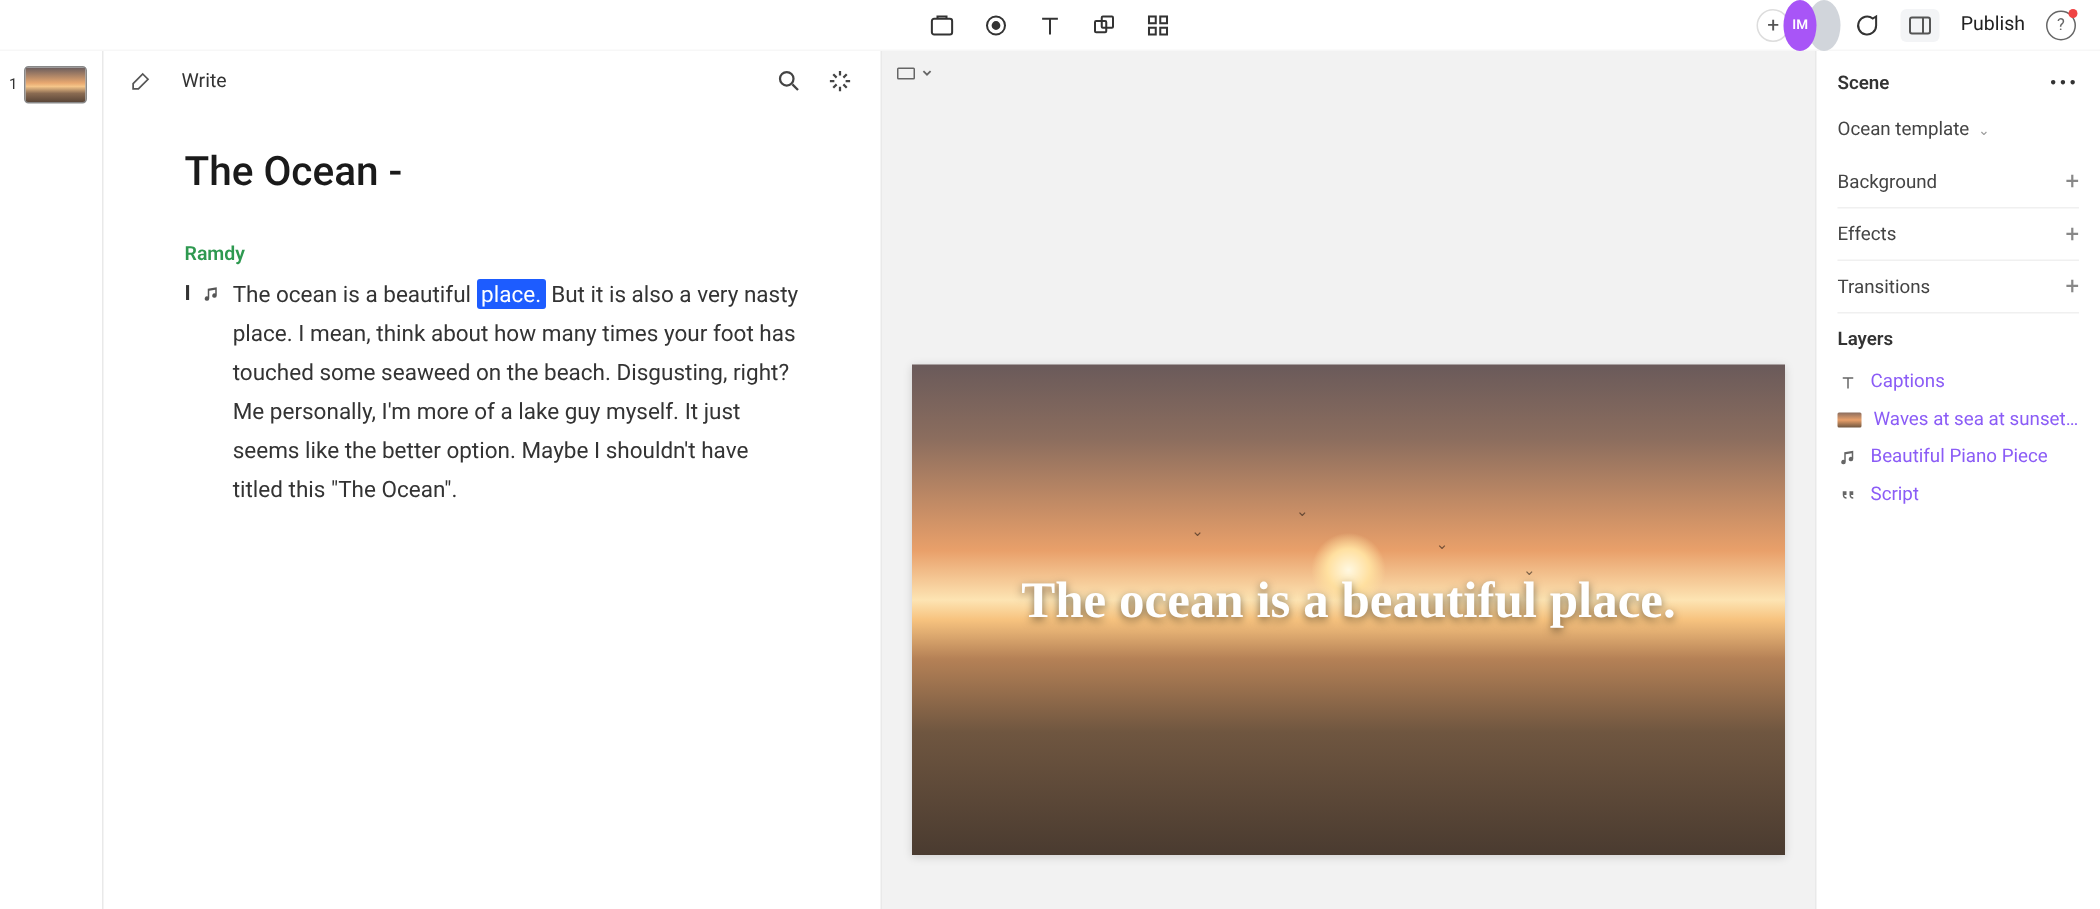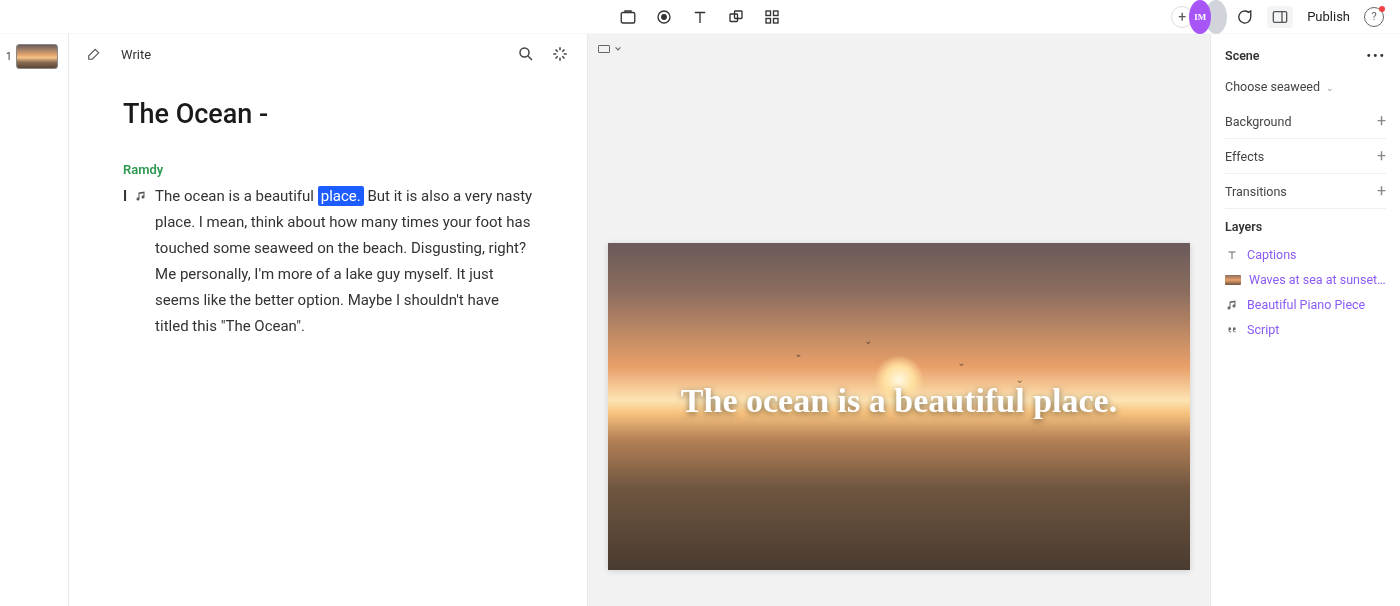--- a/index.html
+++ b/index.html
@@ -7,21 +7,21 @@
 
     
     .top-bar { height: 34px; display: flex; align-items: center; padding: 0 16px; border-bottom: 1px solid rgba(0,0,0,0.03); position: relative; }
     .top-center { position: absolute; left: 50%; transform: translateX(-50%); display: flex; gap: 18px; align-items: center; }
     .top-right { margin-left: auto; display: flex; align-items: center; gap: 14px; }
     .tool-icon { width: 18px; height: 18px; display: flex; align-items: center; justify-content: center; cursor: pointer; color: #333; }
     .tool-icon svg { width: 18px; height: 18px; }
 
     .avatar-stack { display: flex; align-items: center; }
     .avatar-add { width: 22px; height: 22px; border-radius: 50%; background: #fff; border: 1px solid #ddd; display: flex; align-items: center; justify-content: center; font-size: 14px; color: #555; margin-right: -4px; z-index: 1; cursor: pointer; }
-    .avatar { width: 22px; height: 34px; border-radius: 50%; display: flex; align-items: center; justify-content: center; font-size: 9px; color: #fff; font-weight: 600; margin-right: -6px; font-family: Liberation Serif, serif; }
+    .avatar { width: 22px; height: 34px; border-radius: 50%; display: flex; align-items: center; justify-content: center; font-size: 9px; color: #fff; font-weight: 600; margin-right: -6px; }
     .avatar.a1 { background: #a855f7; z-index: 3; }
     .avatar.a2 { background: #d1d5db; z-index: 2; }
 
     .panel-toggle { width: 26px; height: 22px; display: flex; align-items: center; justify-content: center; border-radius: 4px; cursor: pointer; }
     .panel-toggle.active { background: #f3f4f6; }
     .publish-btn { font-size: 13px; cursor: pointer; color: #222; }
     .help-btn { width: 20px; height: 20px; border-radius: 50%; border: 1.5px solid #666; display: flex; align-items: center; justify-content: center; font-size: 11px; color: #666; cursor: pointer; position: relative; }
     .red-dot { position: absolute; top: -2px; right: -2px; width: 6px; height: 6px; background: #ef4444; border-radius: 50%; }
 
     
@@ -200,21 +200,21 @@
       <div class="caption-overlay">The ocean is a beautiful place.</div>
     </div>
   </div>
 
   <div class="right-panel">
     <div class="rp-head">
       <span class="rp-head-title">Scene</span>
       <span class="dots">•••</span>
     </div>
     <div class="template-row">
-      <span>Choose seaweed</span><span class="chev-sm">⌄</span>
+      <span>Ocean template</span><span class="chev-sm">⌄</span>
     </div>
     <div class="rp-row">
       <span class="rp-row-label">Background</span>
       <span class="plus">+</span>
     </div>
     <div class="rp-row">
       <span class="rp-row-label">Effects</span>
       <span class="plus">+</span>
     </div>
     <div class="rp-row">

